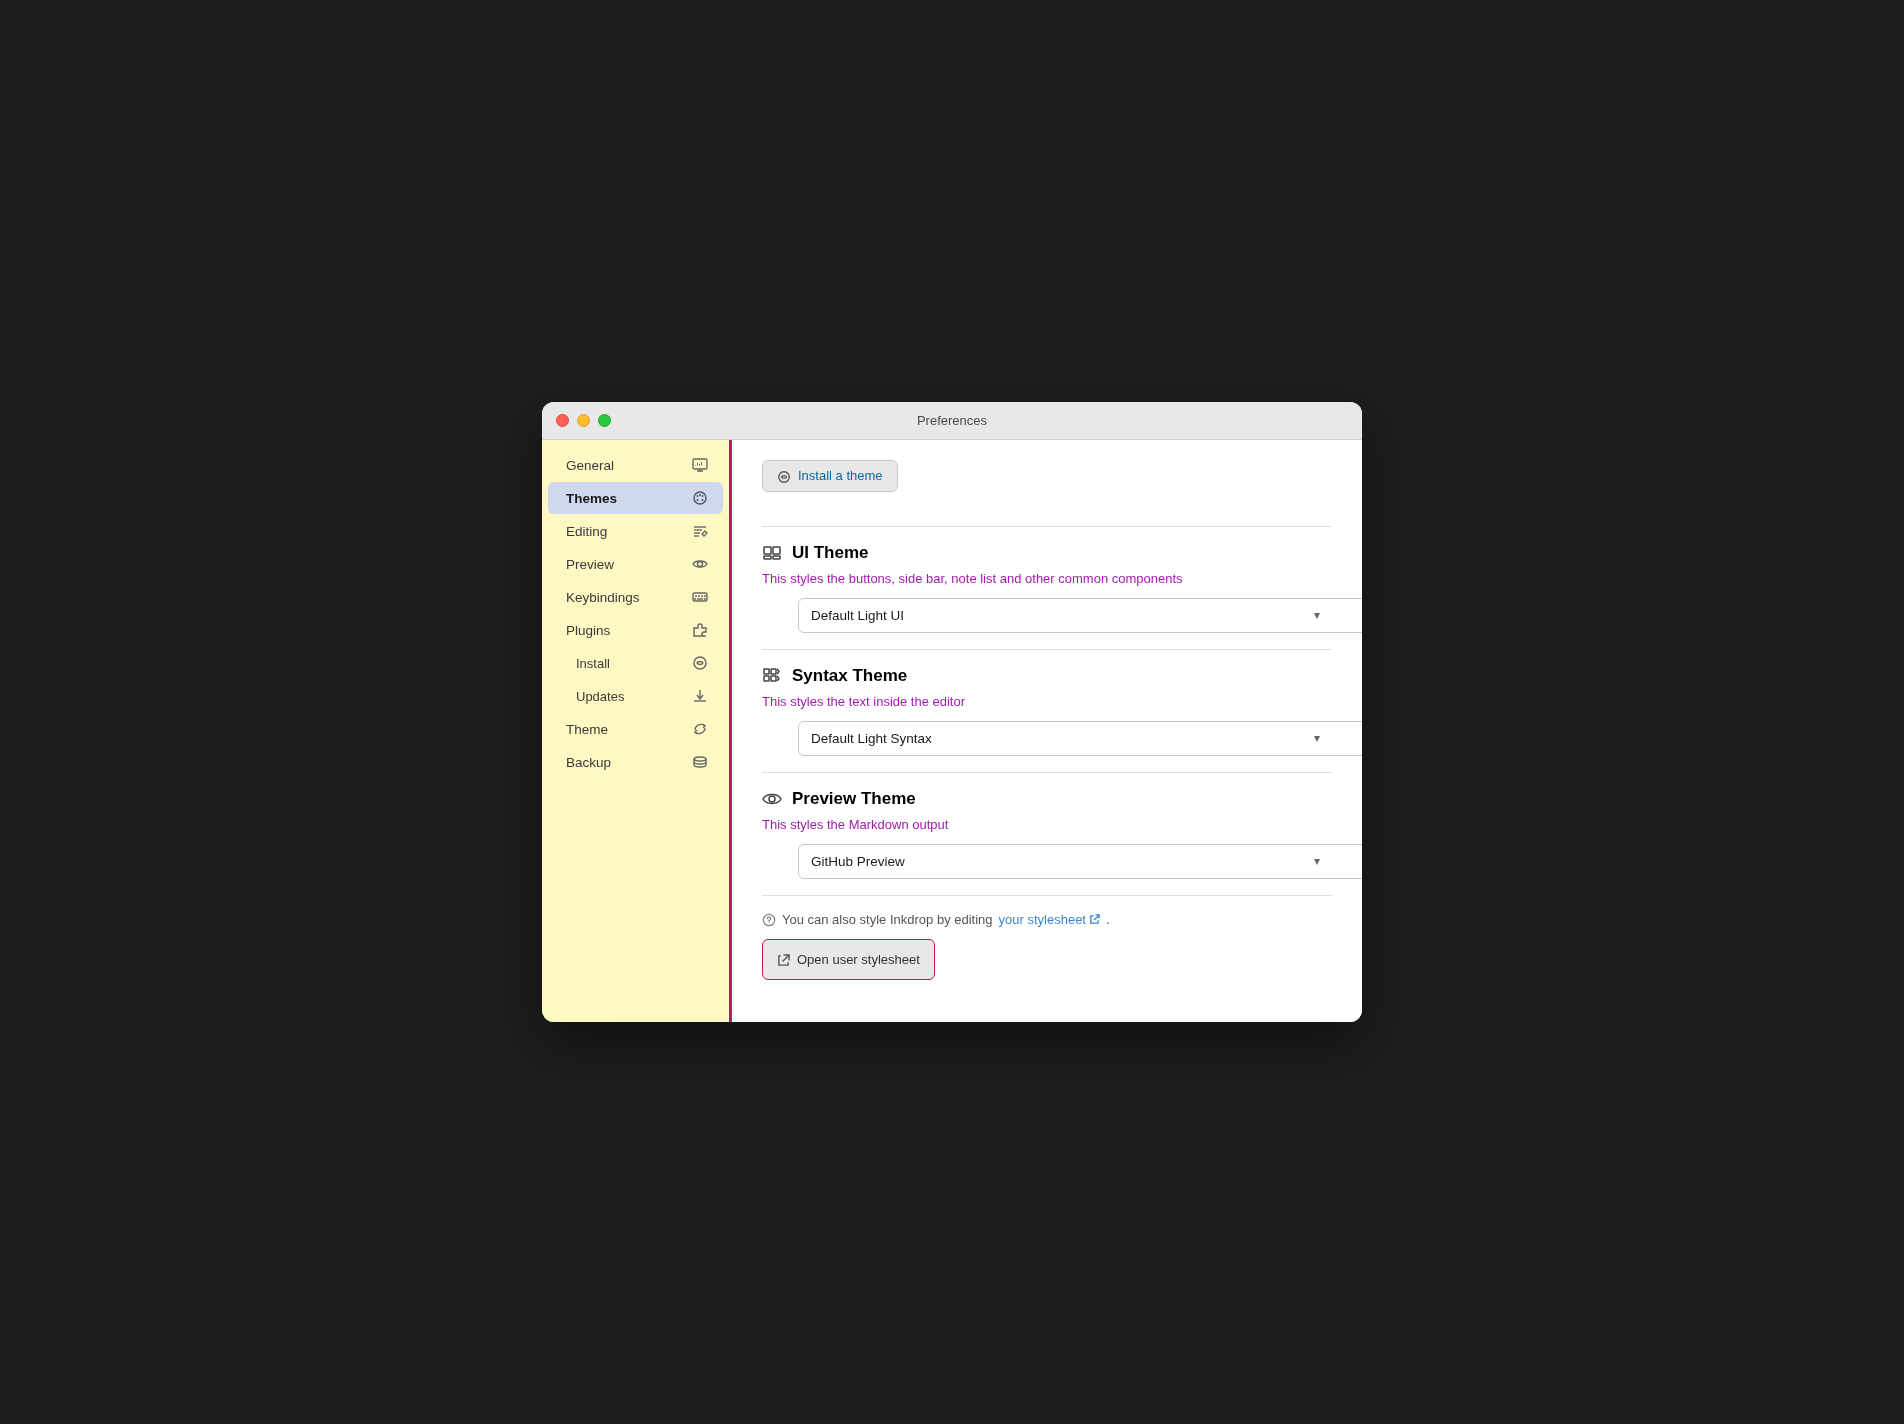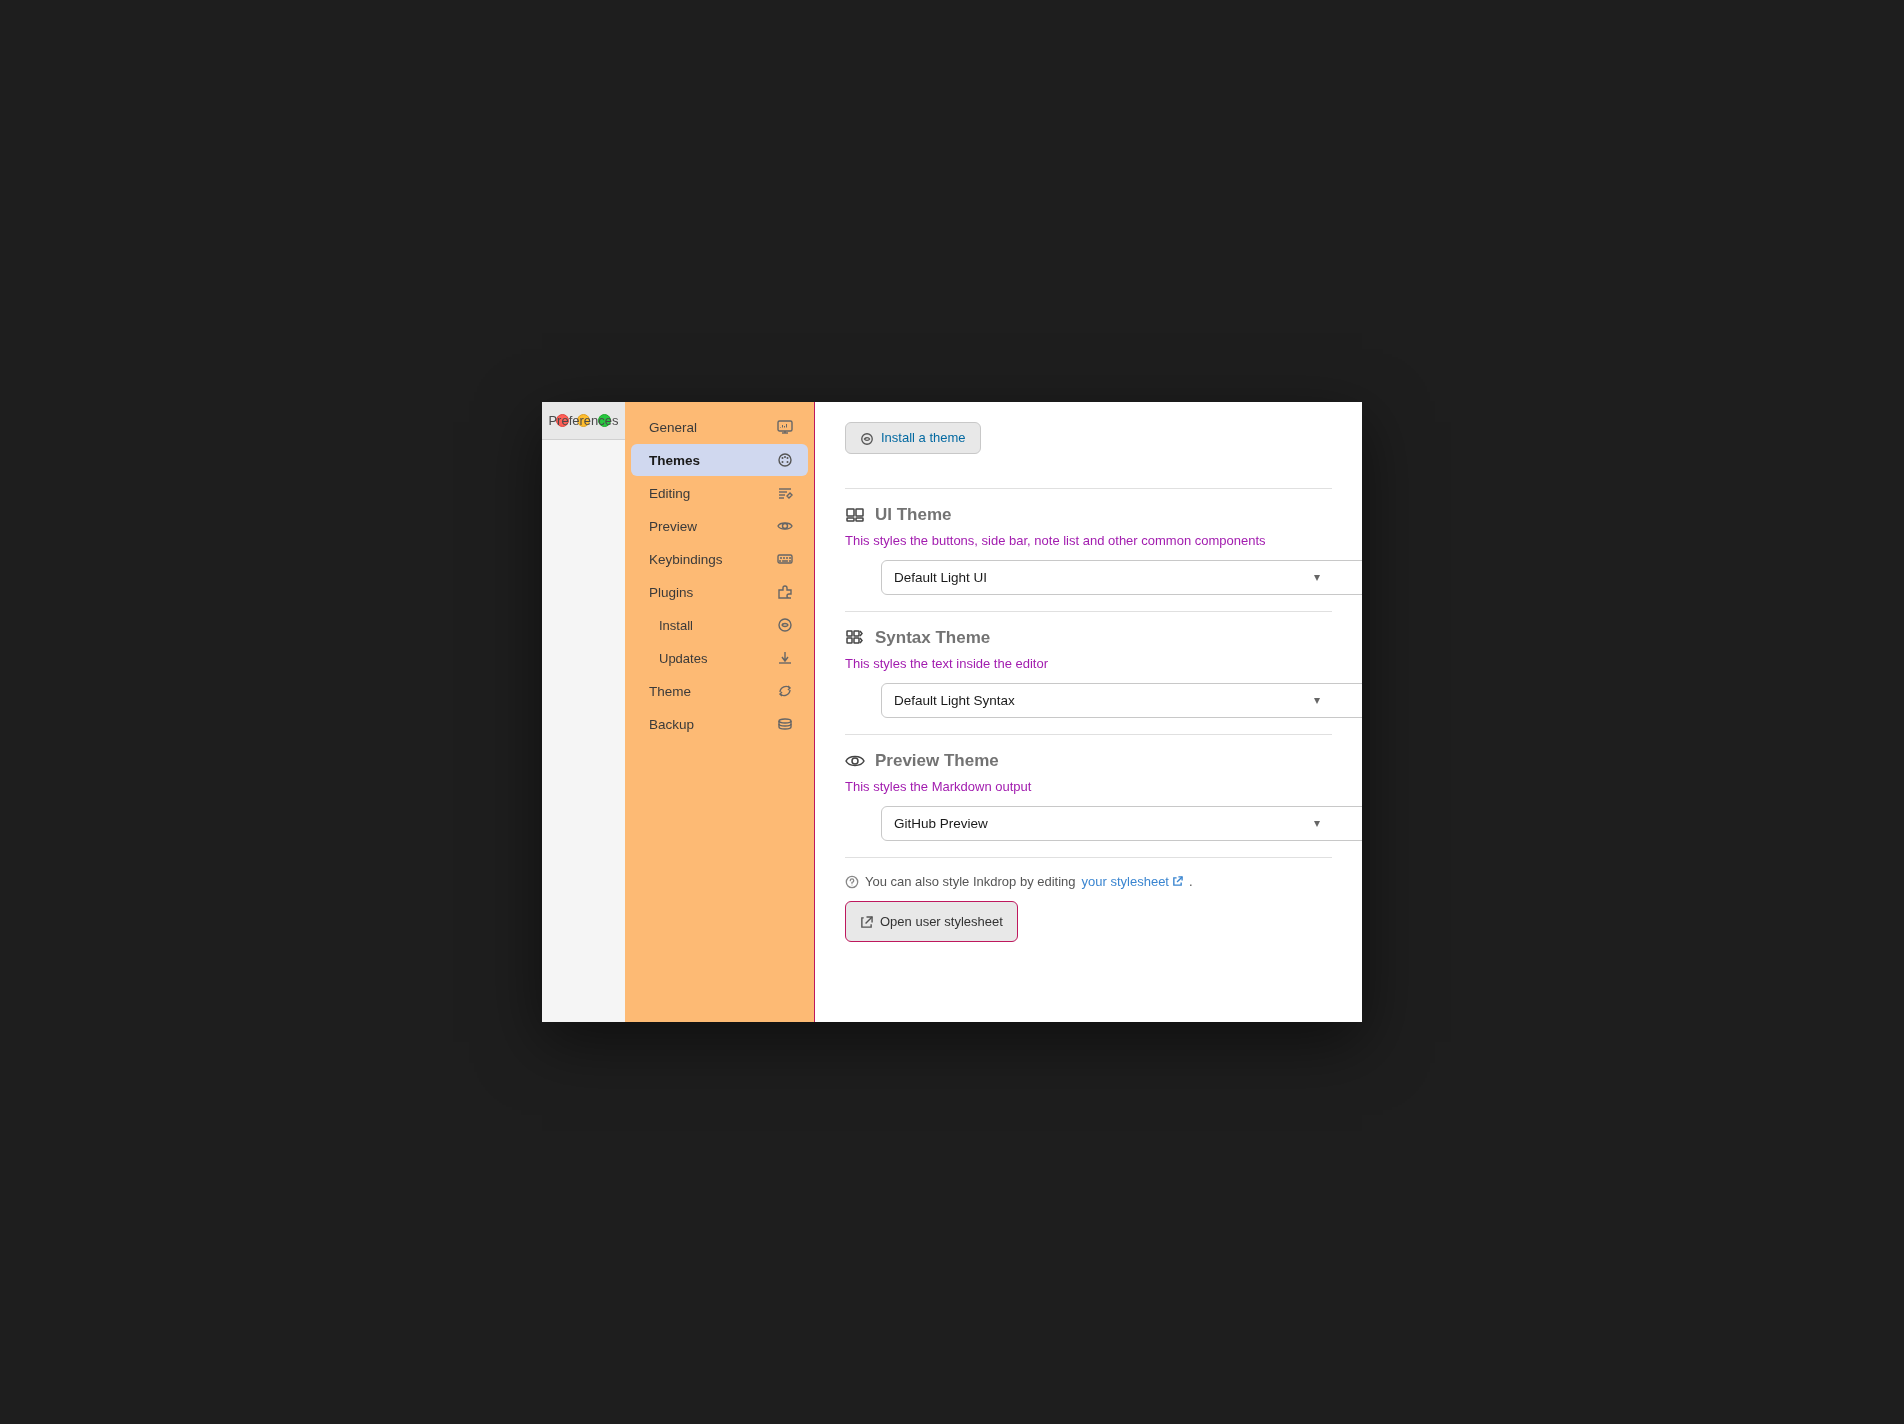--- a/index.html
+++ b/index.html
@@ -10,25 +10,25 @@
       align-items: center;
       justify-content: center;
       min-height: 100vh;
       font-family: -apple-system, BlinkMacSystemFont, "Helvetica Neue", Arial, sans-serif;
     }
 
     .window {
       width: 820px;
       height: 620px;
       background: #f5f5f5;
-      border-radius: 0;
+      border-radius: 12px;
       overflow: hidden;
       box-shadow: 0 20px 60px rgba(0,0,0,0.5);
       display: flex;
-      flex-direction: row;
+      flex-direction: column;
     }
 
     
     .titlebar {
       background: #e8e8e8;
       height: 38px;
       display: flex;
       align-items: center;
       padding: 0 14px;
       position: relative;
@@ -64,22 +64,22 @@
     
     .main-layout {
       display: flex;
       flex: 1;
       overflow: hidden;
     }
 
     
     .sidebar {
       width: 190px;
-      background: #fdba74;
-      border-right: 1px solid #be185d;
+      background: #fef9c3;
+      border-right: 3px solid #be185d;
       padding: 8px 0;
       flex-shrink: 0;
       overflow-y: auto;
     }
 
     .sidebar-item {
       display: flex;
       align-items: center;
       justify-content: space-between;
       padding: 7px 14px 7px 18px;
@@ -151,21 +151,21 @@
       display: flex;
       align-items: center;
       gap: 10px;
       margin-bottom: 8px;
       margin-top: 10px;
     }
 
     .section-title {
       font-size: 17px;
       font-weight: 600;
-      color: #737373;
+      color: #000000;
     }
 
     .section-icon {
       color: #555;
       font-size: 18px;
       display: flex;
       align-items: center;
     }
 
     .section-desc {

